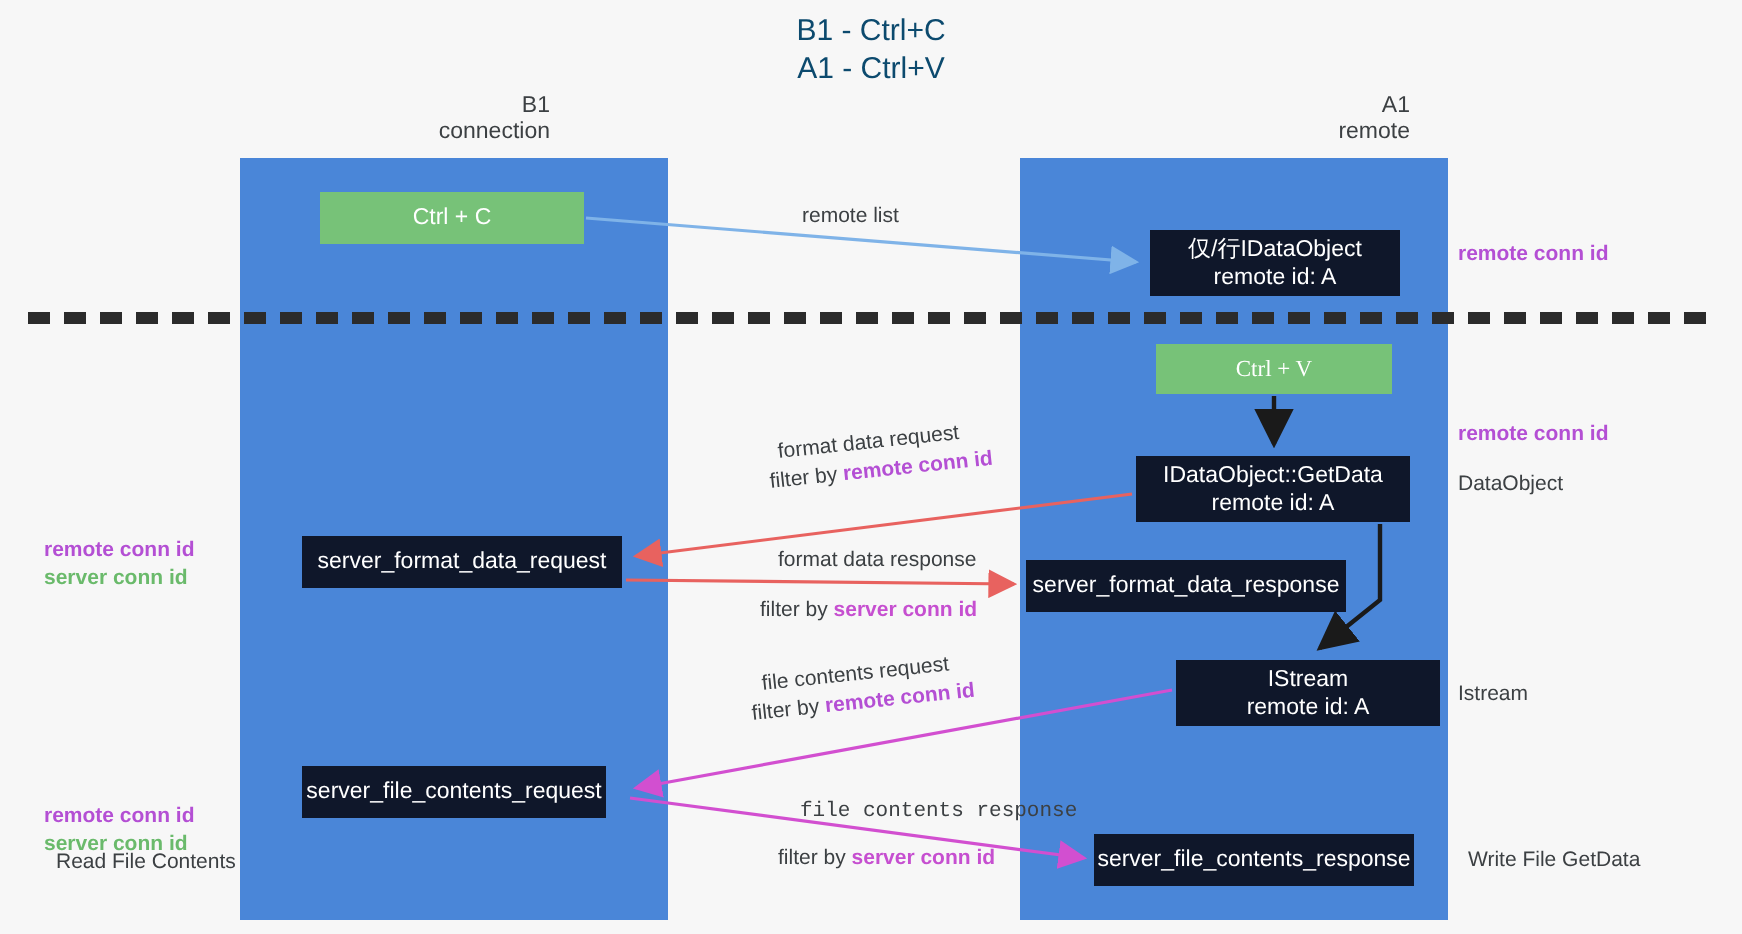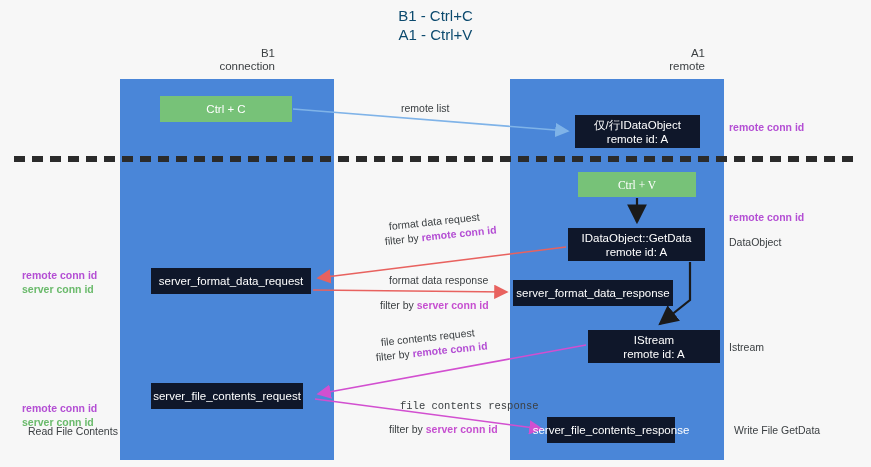--- a/index.html
+++ b/index.html
@@ -47,21 +47,21 @@
   .node.orange{background:#0f172a;}
 
   #node-ctrlc{left:160px;top:96px;width:132px;height:26px;}
   #node-idataobject{left:575px;top:115px;width:125px;height:33px;}
   #node-ctrlv{left:578px;top:172px;width:118px;height:25px;font-family:Liberation Serif, serif;}
   #node-getdata{left:568px;top:228px;width:137px;height:33px;text-align:center;}
   #node-fmt-req{left:151px;top:268px;width:160px;height:26px;}
   #node-fmt-resp{left:513px;top:280px;width:160px;height:26px;}
   #node-istream{left:588px;top:330px;width:132px;height:33px;}
   #node-file-req{left:151px;top:383px;width:152px;height:26px;}
-  #node-file-resp{left:547px;top:417px;width:128px;height:26px;}
+  #node-file-resp{left:547px;top:417px;width:160px;height:26px;}
 
   
   #divider{
     position:absolute;left:14px;top:156px;width:845px;height:6px;
     z-index:9;
     background-image:repeating-linear-gradient(to right,
       #2b2b2b 0px,#2b2b2b 11px,rgba(0,0,0,0) 11px,rgba(0,0,0,0) 18px);
   }
 
   

